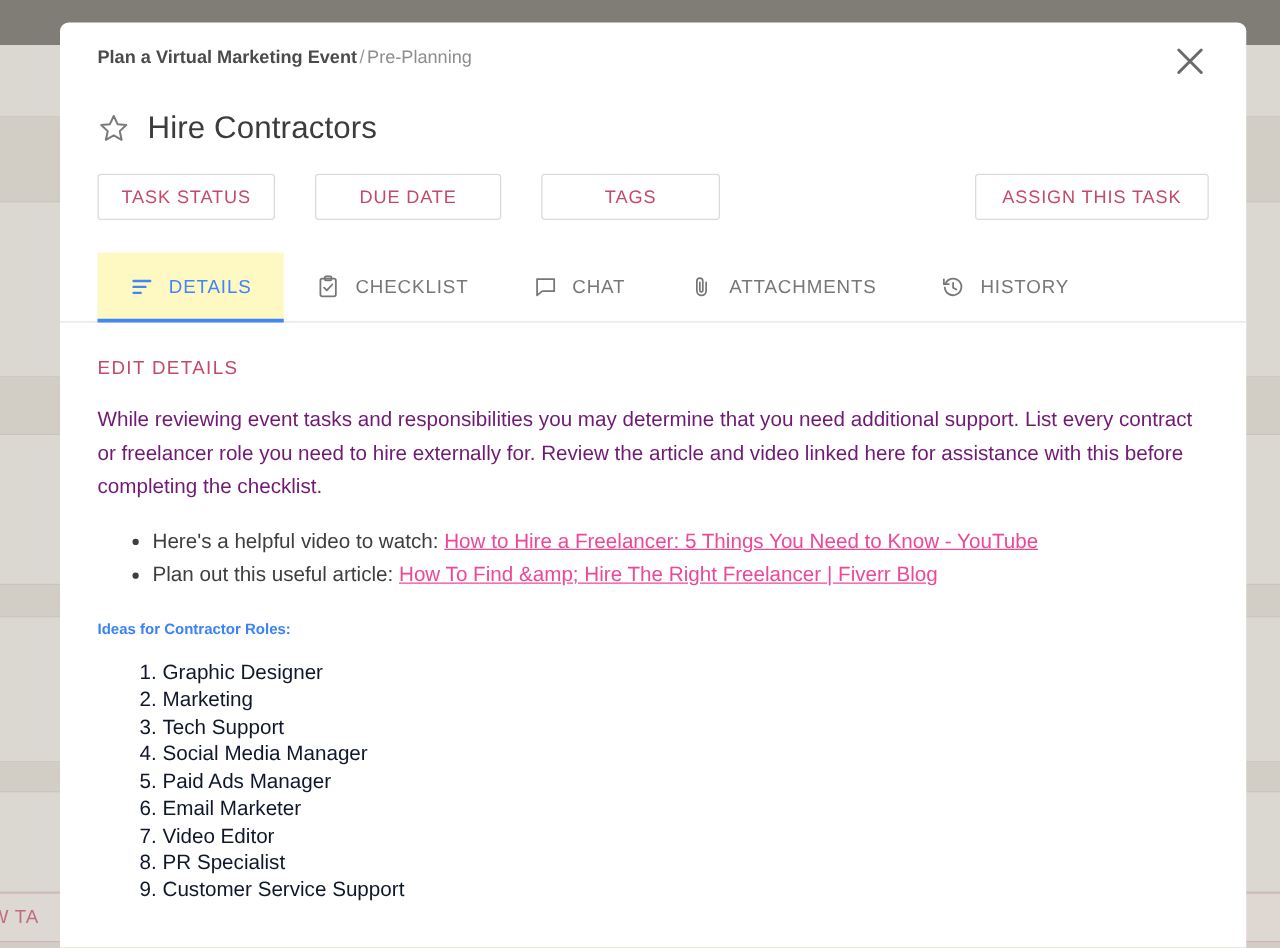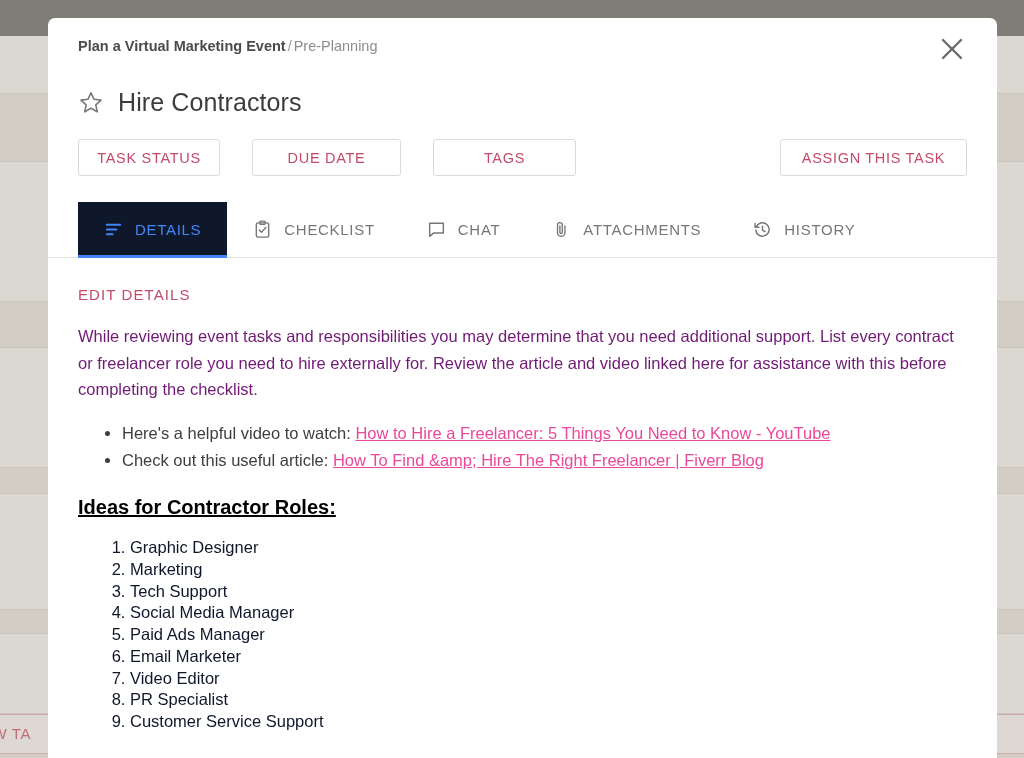--- a/index.html
+++ b/index.html
@@ -129,21 +129,21 @@
     gap: 12px;
     padding: 0 26px;
     cursor: pointer;
     font-size: 15px;
     letter-spacing: .7px;
     color: #777777;
     position: relative;
     background: transparent;
   }
   .tab.active {
-    background: #0f172a;
+    background: #fef9c3;
     color: #4285f4;
   }
   .tab.active::after {
     content: "";
     position: absolute;
     left: 0; right: 0; bottom: -1px;
     height: 3px;
     background: #4285f4;
   }
   .tab .ticon { display: flex; align-items: center; }
@@ -170,24 +170,23 @@
     font-size: 16.5px;
     line-height: 1.65;
   }
   ul.links li { margin-bottom: 0px; }
   ul.links a {
     color: #ec4899;
     text-decoration: underline;
   }
   .roles-head {
     margin-top: 22px;
-    font-size: 20px;
+    font-size: 12px;
     font-weight: bold;
-    color: #000000;
-    text-decoration: underline;
+    color: #3b82f6;
   }
   ol.roles {
     margin: 18px 0 0 0;
     padding-left: 52px;
     color: #0f172a;
     font-size: 16.5px;
     line-height: 1.32;
   }
   ol.roles li { margin-bottom: 0px; }
 </style>
@@ -303,21 +302,21 @@
   </div>
 
   <div class="content">
 
     <div class="section-head">EDIT DETAILS</div>
 
     <p class="para">While reviewing event tasks and responsibilities you may determine that you need additional support. List every contract or freelancer role you need to hire externally for. Review the article and video linked here for assistance with this before completing the checklist.</p>
 
     <ul class="links">
       <li><span>Here's a helpful video to watch: </span><a href="#">How to Hire a Freelancer: 5 Things You Need to Know - YouTube</a></li>
-      <li><span>Check out this useful article: </span><a href="#">How To Find &amp;amp; Hire The Right Freelancer | Fiverr Blog</a></li>
+      <li><span>Plan out this useful article: </span><a href="#">How To Find &amp;amp; Hire The Right Freelancer | Fiverr Blog</a></li>
     </ul>
 
     <div class="roles-head">Ideas for Contractor Roles:</div>
 
     <ol class="roles">
       <li>Graphic Designer</li>
       <li>Marketing</li>
       <li>Tech Support</li>
       <li>Social Media Manager</li>
       <li>Paid Ads Manager</li>

